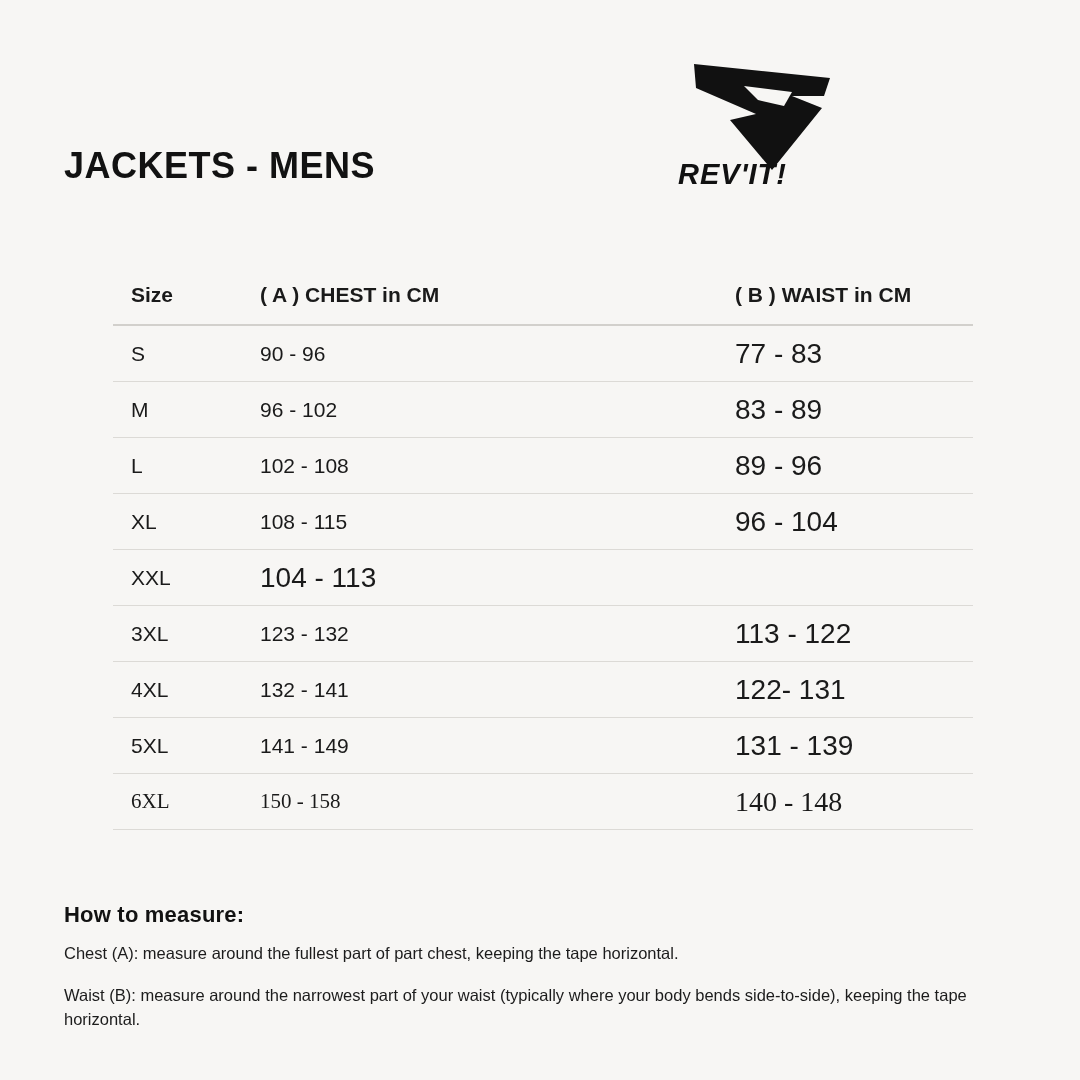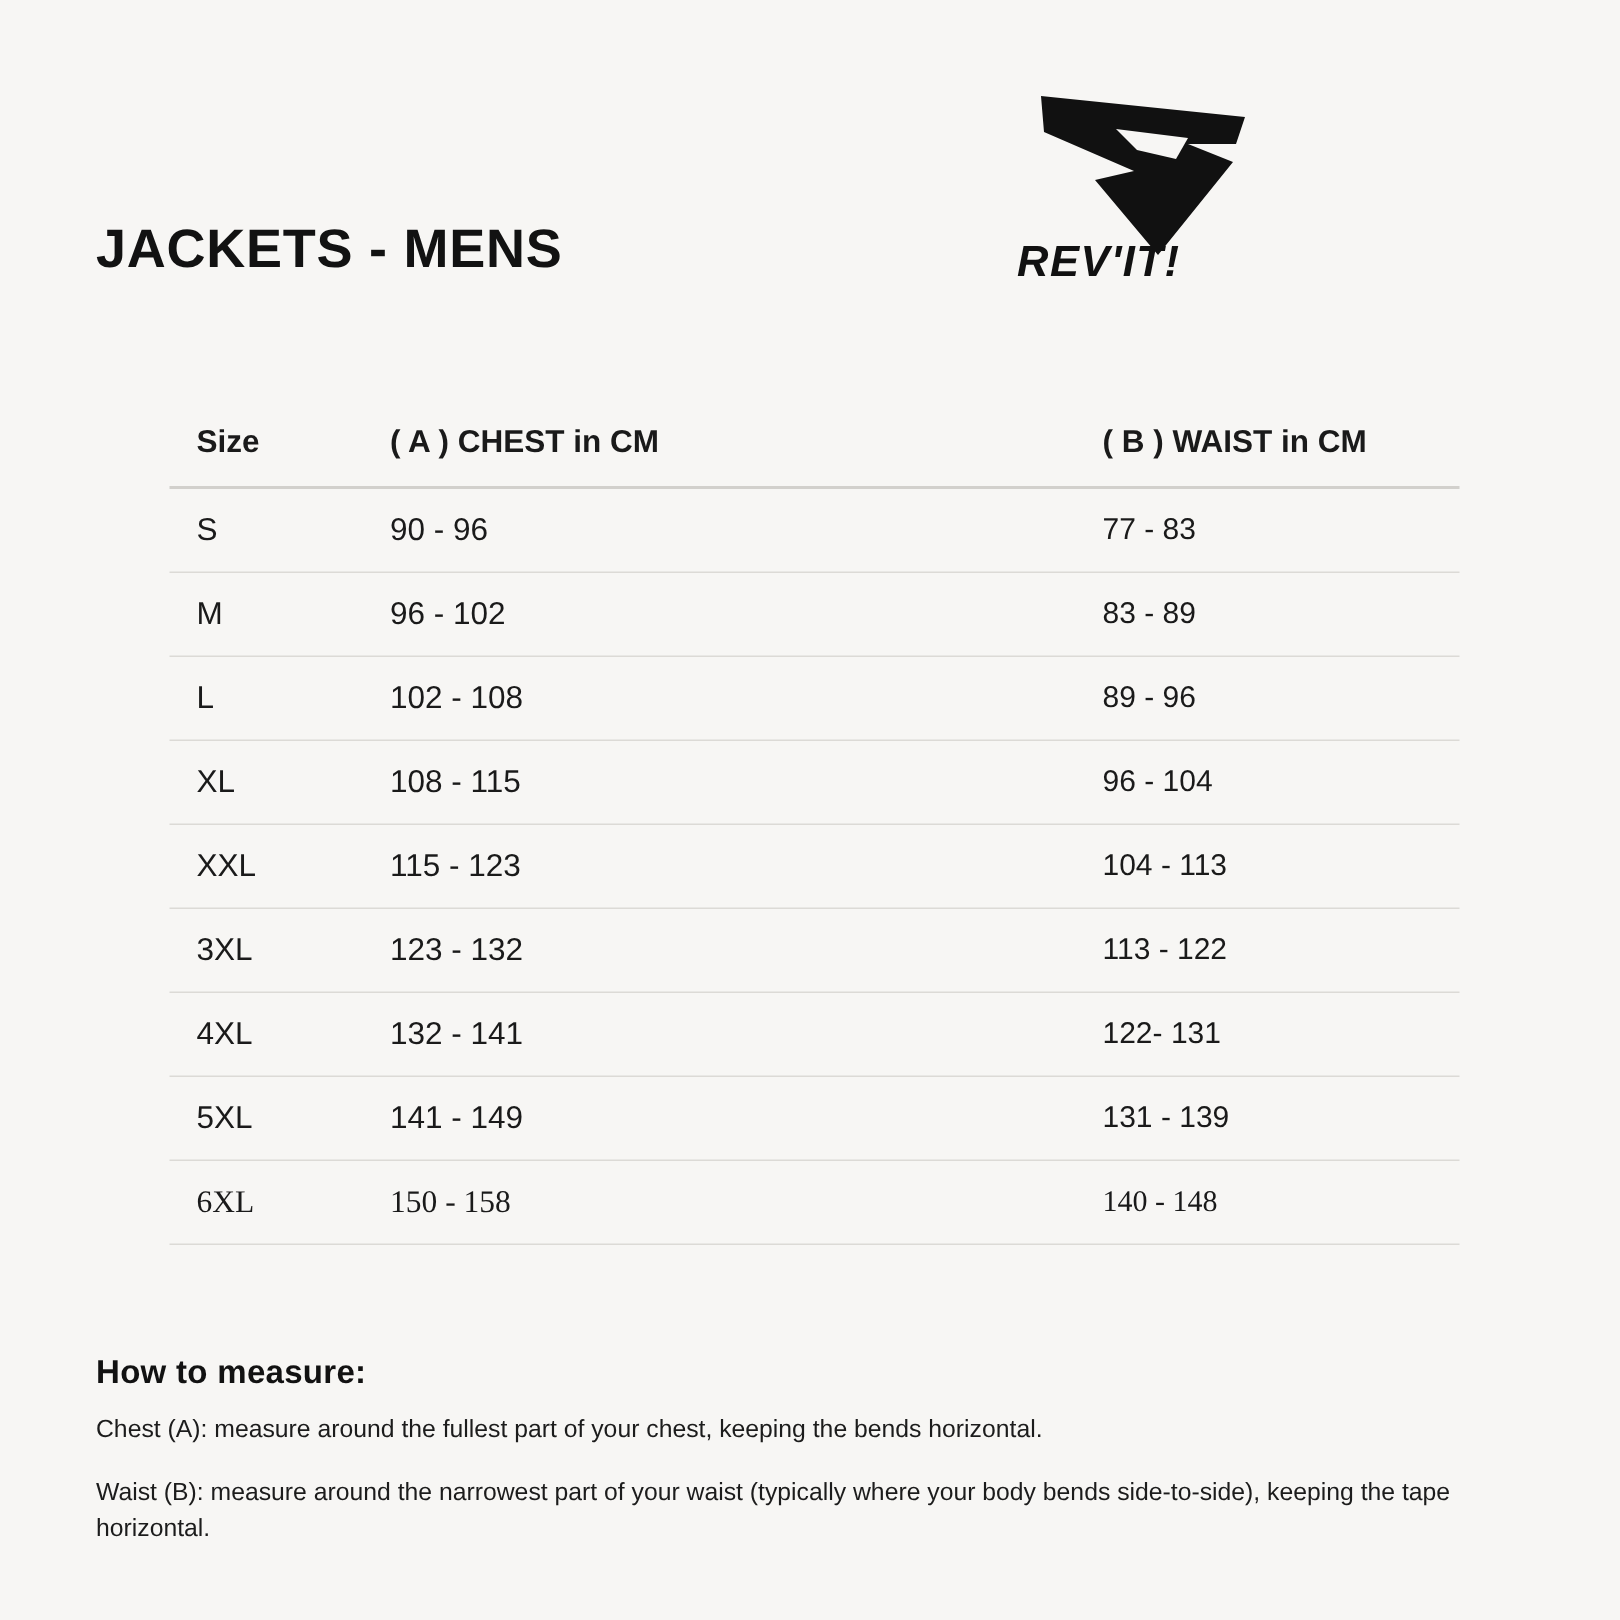--- a/index.html
+++ b/index.html
@@ -76,21 +76,21 @@
     width: 475px;
     flex: 0 0 475px;
     padding-left: 19px;
     box-sizing: border-box;
     font-size: 21px;
   }
   .cell-waist {
     flex: 1 1 auto;
     padding-left: 19px;
     box-sizing: border-box;
-    font-size: 20px;
+    font-size: 28px;
   }
   .row.header .cell-size,
   .row.header .cell-chest,
   .row.header .cell-waist {
     font-weight: 700;
     font-size: 21px;
   }
 
   
   .notes {
@@ -160,21 +160,20 @@
     </div>
 
     <div class="row">
       <div class="cell-size">XL</div>
       <div class="cell-chest">108 - 115</div>
       <div class="cell-waist">96 - 104</div>
     </div>
 
     <div class="row">
       <div class="cell-size">XXL</div>
-      <div class="cell-chest">115 - 123</div>
       <div class="cell-waist">104 - 113</div>
     </div>
 
     <div class="row">
       <div class="cell-size">3XL</div>
       <div class="cell-chest">123 - 132</div>
       <div class="cell-waist">113 - 122</div>
     </div>
 
     <div class="row">
@@ -192,17 +191,17 @@
     <div class="row last">
       <div class="cell-size">6XL</div>
       <div class="cell-chest">150 - 158</div>
       <div class="cell-waist">140 - 148</div>
     </div>
 
   </div>
 
   <div class="notes">
     <h2>How to measure:</h2>
-    <p>Chest (A): measure around the fullest part of your chest, keeping the bends horizontal.</p>
+    <p>Chest (A): measure around the fullest part of part chest, keeping the tape horizontal.</p>
     <p>Waist (B): measure around the narrowest part of your waist (typically where your body bends side-to-side), keeping the tape horizontal.</p>
   </div>
 
 </div>
 
 </body></html>

